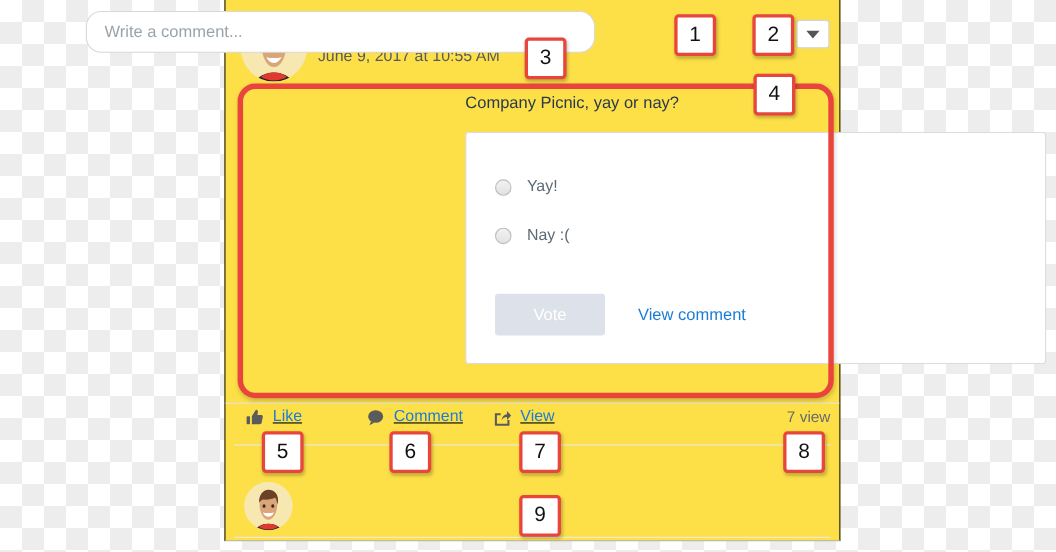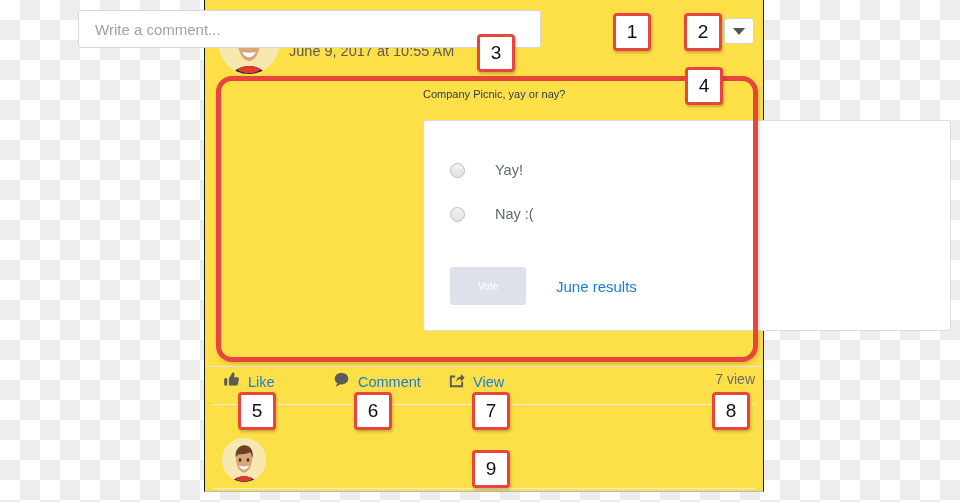--- a/index.html
+++ b/index.html
@@ -114,21 +114,21 @@
   }
 
   
   .poll-body {
     position: absolute;
     left: 218px;
     top: 84px;
     width: 532px;
   }
   .poll-question {
-    font-size: 11px;
+    font-size: 15px;
     color: #2b3a4a;
     line-height: 20px;
     padding-bottom: 16px;
   }
   .poll-box {
     width: 528px;
     height: 211px;
     border: 1px solid #dcdcdc;
     border-radius: 3px;
     box-sizing: border-box;
@@ -147,39 +147,39 @@
   .radio {
     width: 15px;
     height: 15px;
     border-radius: 50%;
     border: 1px solid #bcbcbc;
     background: linear-gradient(#f2f2f2, #e2e2e2);
     box-sizing: border-box;
     flex: 0 0 auto;
   }
   .poll-option-label {
-    margin-left: 30px;
+    margin-left: 14px;
     font-size: 14.5px;
     color: #5d6a75;
   }
   .vote-row {
     position: absolute;
     left: 26px;
     top: 146px;
     display: flex;
     align-items: center;
   }
   .vote-btn {
-    width: 76px;
+    width: 100px;
     height: 38px;
     background: #dde2ea;
     border: none;
     border-radius: 3px;
     color: #ffffff;
-    font-size: 10px;
+    font-size: 15px;
     font-family: "Liberation Sans", sans-serif;
     cursor: default;
   }
   .view-results {
     margin-left: 30px;
     font-size: 15px;
     color: #1b7cd6;
     text-decoration: none;
     cursor: pointer;
   }
@@ -191,22 +191,22 @@
     top: 366px;
     width: 558px;
     height: 62px;
     border-top: 1px solid #e4e4e4;
     box-sizing: border-box;
   }
   .action-item {
     position: absolute;
     top: 4px;
     display: flex;
-    align-items: center;
     cursor: pointer;
+    text-decoration: underline;
   }
   .action-item.a-like { left: 18px; }
   .action-item.a-comment { left: 128px; }
   .action-item.a-share { left: 243px; }
   .action-label {
     margin-left: 8px;
     font-size: 14.5px;
     color: #1b7cd6;
   }
   .view-count {
@@ -233,21 +233,21 @@
     width: 558px;
     height: 62px;
   }
   .comment-input {
     position: absolute;
     left: 78px;
     top: 10px;
     width: 463px;
     height: 38px;
     border: 1px solid #d8d8d8;
-    border-radius: 3px;
+    border-radius: 14px;
     box-sizing: border-box;
     background: #ffffff;
     font-family: "Liberation Sans", sans-serif;
     font-size: 15px;
     color: #33475b;
     padding: 0 16px;
     outline: none;
   }
   .comment-input::placeholder { color: #9aa3ab; }
   .comment-bottom-rule {
@@ -326,21 +326,21 @@
         <span class="radio"></span>
         <span class="poll-option-label">Yay!</span>
       </div>
       <div class="poll-option opt1">
         <span class="radio"></span>
         <span class="poll-option-label">Nay :(</span>
       </div>
 
       <div class="vote-row">
         <button class="vote-btn">Vote</button>
-        <a class="view-results" href="#">June results</a>
+        <a class="view-results" href="#">View comment</a>
       </div>
     </div>
   </div>
 </div>
 
 <div class="action-bar">
   <div class="action-item a-like">
     <span>
       <svg width="17" height="17" viewBox="0 0 20 20">
         <path d="M7 8.6 11 2.2c0.3-0.5 1-0.6 1.5-0.3 0.7 0.4 1.1 1.2 1 2L13 7.4h4.1c1 0 1.8 0.9 1.6 1.9l-1.2 6.4c-0.2 0.9-1 1.5-1.9 1.5H7z" fill="#5b5b5b"></path>

